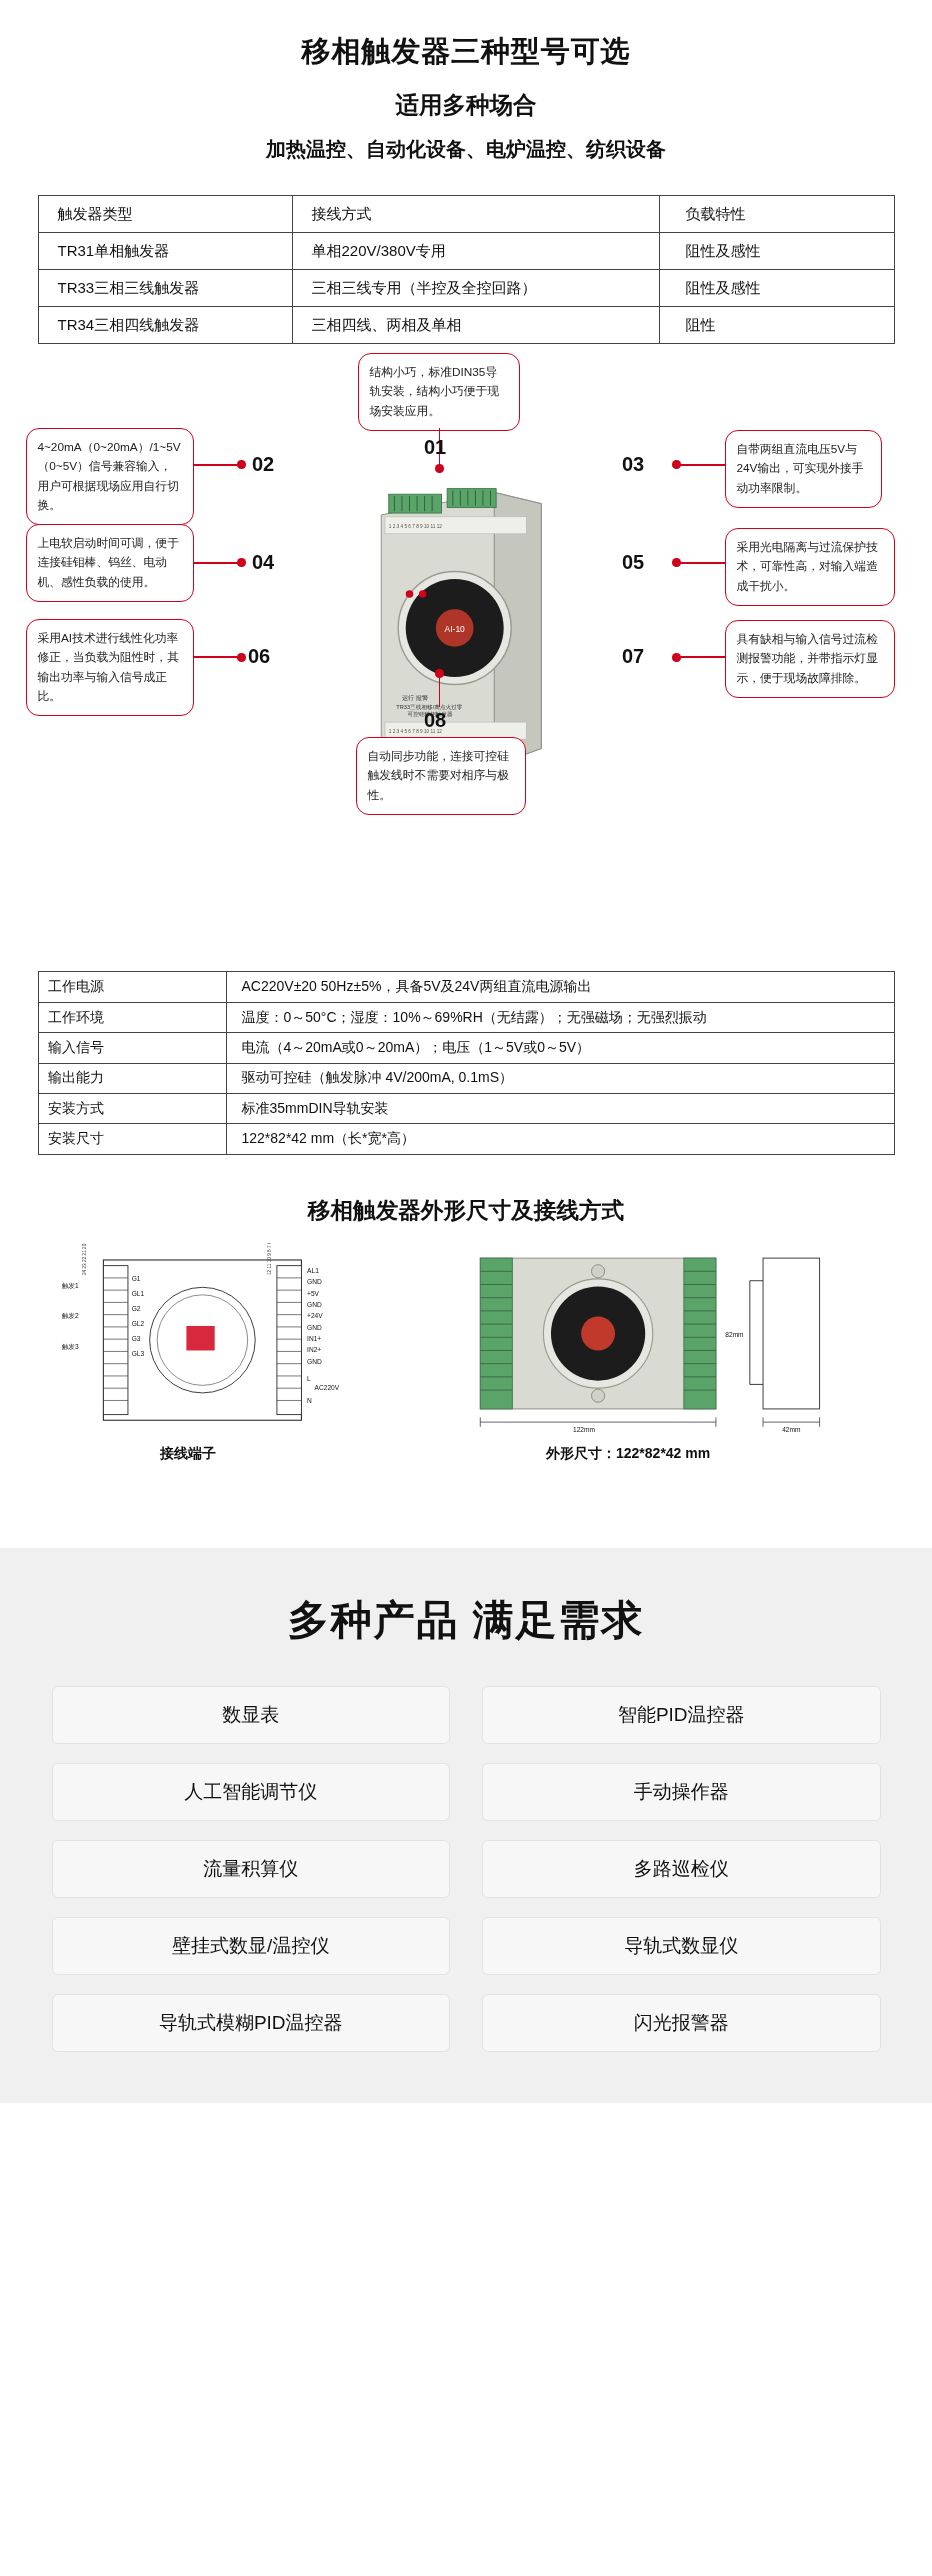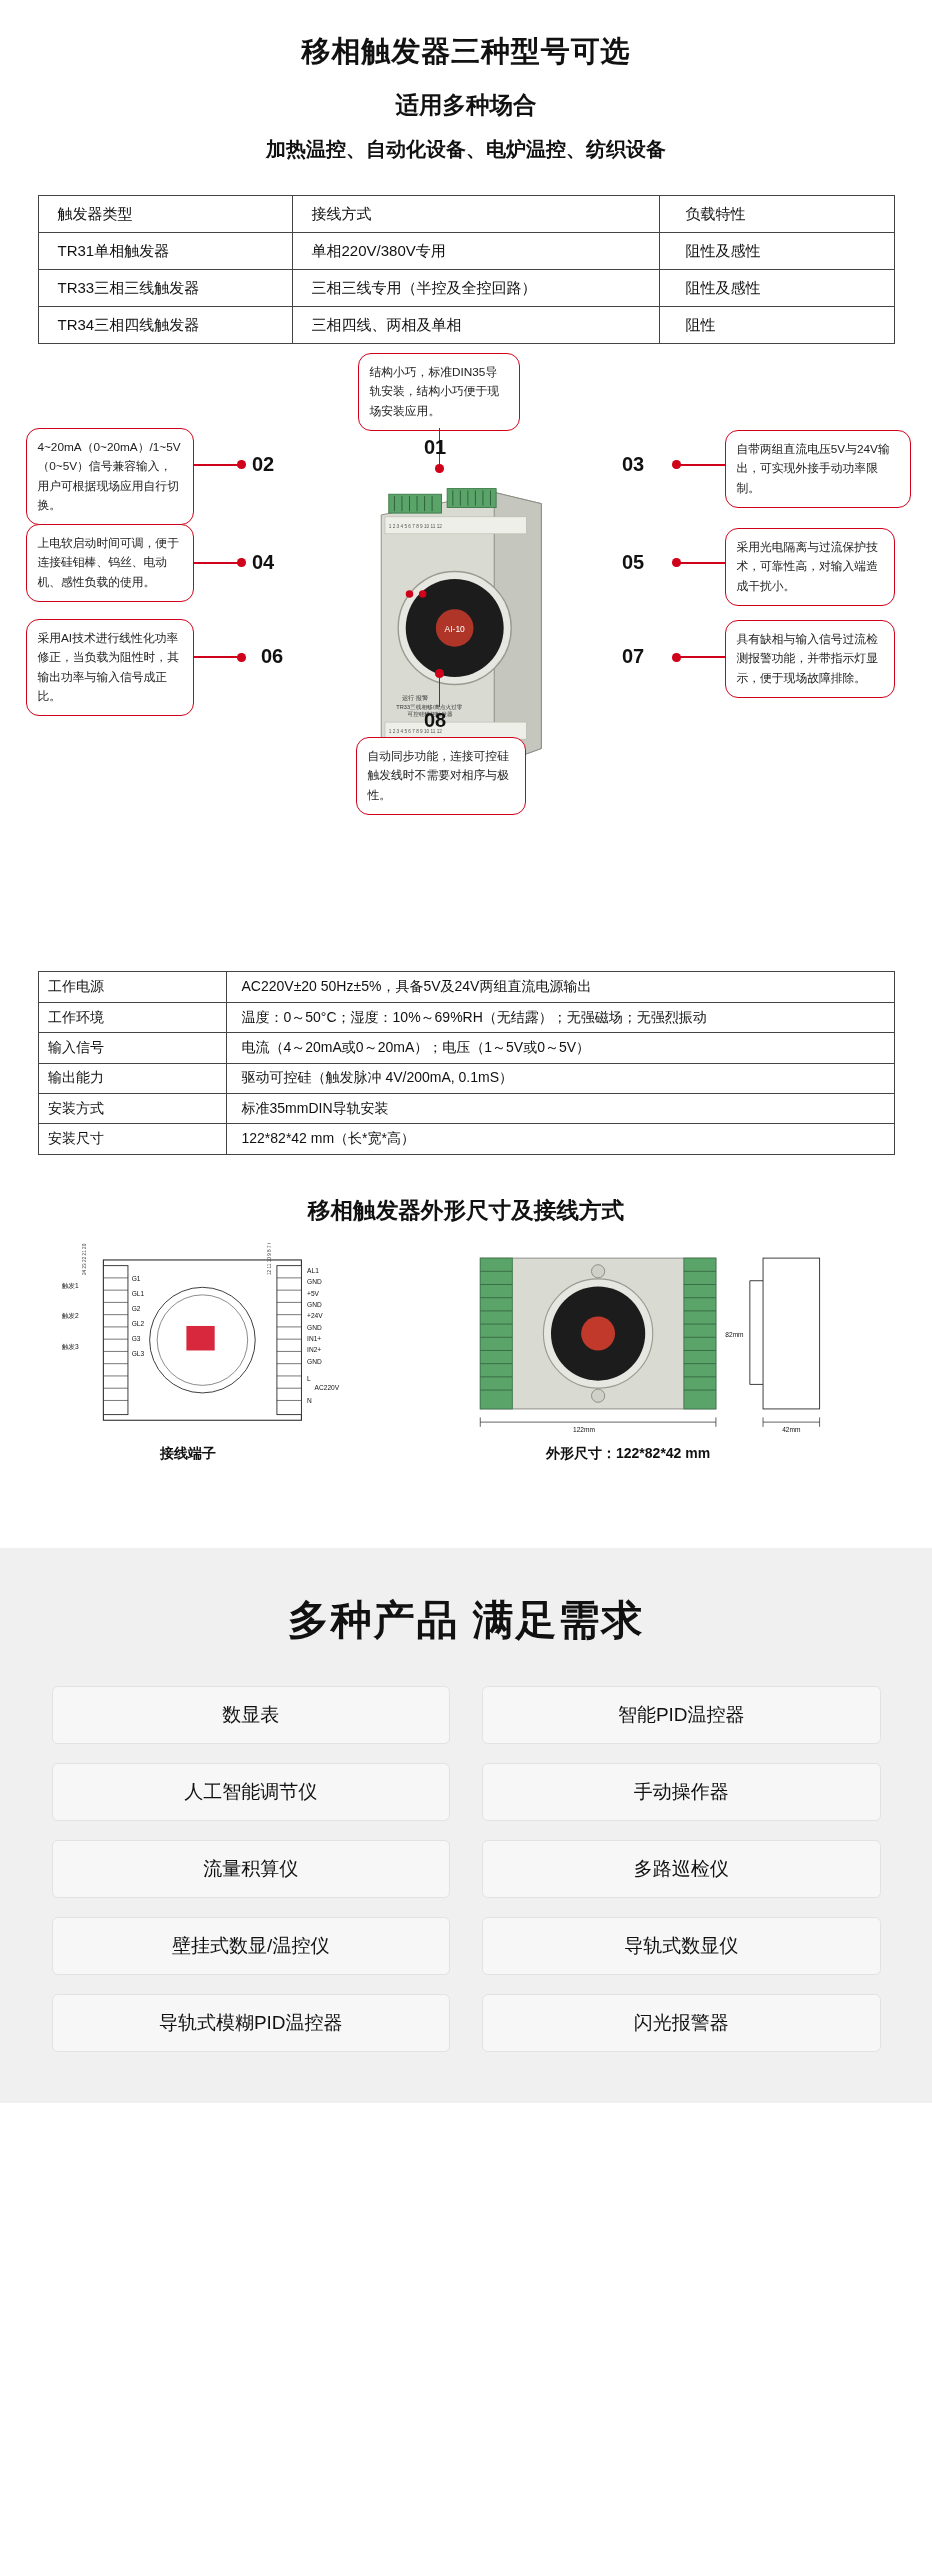--- a/index.html
+++ b/index.html
@@ -200,39 +200,39 @@
     <div class="callout" style="left:358px; top:0px; width:162px;">结构小巧，标准DIN35导轨安装，结构小巧便于现场安装应用。</div>
     <div class="lead-v" style="left:439px; top:75px; height:40px;"></div>
     <div class="dot" style="left:435px; top:111px;"></div>
     <div class="cnum" style="left:424px; top:83px;">01</div>
 
     <div class="callout" style="left:26px; top:75px; width:168px;">4~20mA（0~20mA）/1~5V（0~5V）信号兼容输入，用户可根据现场应用自行切换。</div>
     <div class="lead" style="left:194px; top:111px; width:47px;"></div>
     <div class="dot" style="left:237px; top:107px;"></div>
     <div class="cnum" style="left:252px; top:100px;">02</div>
 
-    <div class="callout" style="left:725px; top:77px; width:186px;">自带两组直流电压5V与24V输出，可实现外接手动功率限制。</div>
+    <div class="callout" style="left:725px; top:77px; width:157px;">自带两组直流电压5V与24V输出，可实现外接手动功率限制。</div>
     <div class="lead" style="left:676px; top:111px; width:49px;"></div>
     <div class="dot" style="left:672px; top:107px;"></div>
     <div class="cnum" style="left:622px; top:100px;">03</div>
 
     <div class="callout" style="left:26px; top:171px; width:168px;">上电软启动时间可调，便于连接硅钼棒、钨丝、电动机、感性负载的使用。</div>
     <div class="lead" style="left:194px; top:209px; width:47px;"></div>
     <div class="dot" style="left:237px; top:205px;"></div>
     <div class="cnum" style="left:252px; top:198px;">04</div>
 
     <div class="callout" style="left:725px; top:175px; width:170px;">采用光电隔离与过流保护技术，可靠性高，对输入端造成干扰小。</div>
     <div class="lead" style="left:676px; top:209px; width:49px;"></div>
     <div class="dot" style="left:672px; top:205px;"></div>
     <div class="cnum" style="left:622px; top:198px;">05</div>
 
     <div class="callout" style="left:26px; top:266px; width:168px;">采用AI技术进行线性化功率修正，当负载为阻性时，其输出功率与输入信号成正比。</div>
     <div class="lead" style="left:194px; top:303px; width:47px;"></div>
     <div class="dot" style="left:237px; top:300px;"></div>
-    <div class="cnum" style="left:261px; top:292px;">06</div>
+    <div class="cnum" style="left:248px; top:292px;">06</div>
 
     <div class="callout" style="left:725px; top:267px; width:170px;">具有缺相与输入信号过流检测报警功能，并带指示灯显示，便于现场故障排除。</div>
     <div class="lead" style="left:676px; top:303px; width:49px;"></div>
     <div class="dot" style="left:672px; top:300px;"></div>
     <div class="cnum" style="left:622px; top:292px;">07</div>
 
     <div class="cnum" style="left:424px; top:356px;">08</div>
     <div class="lead-v" style="left:439px; top:322px; height:32px;"></div>
     <div class="dot" style="left:435px; top:316px;"></div>
     <div class="callout" style="left:356px; top:384px; width:170px;">自动同步功能，连接可控硅触发线时不需要对相序与极性。</div>

